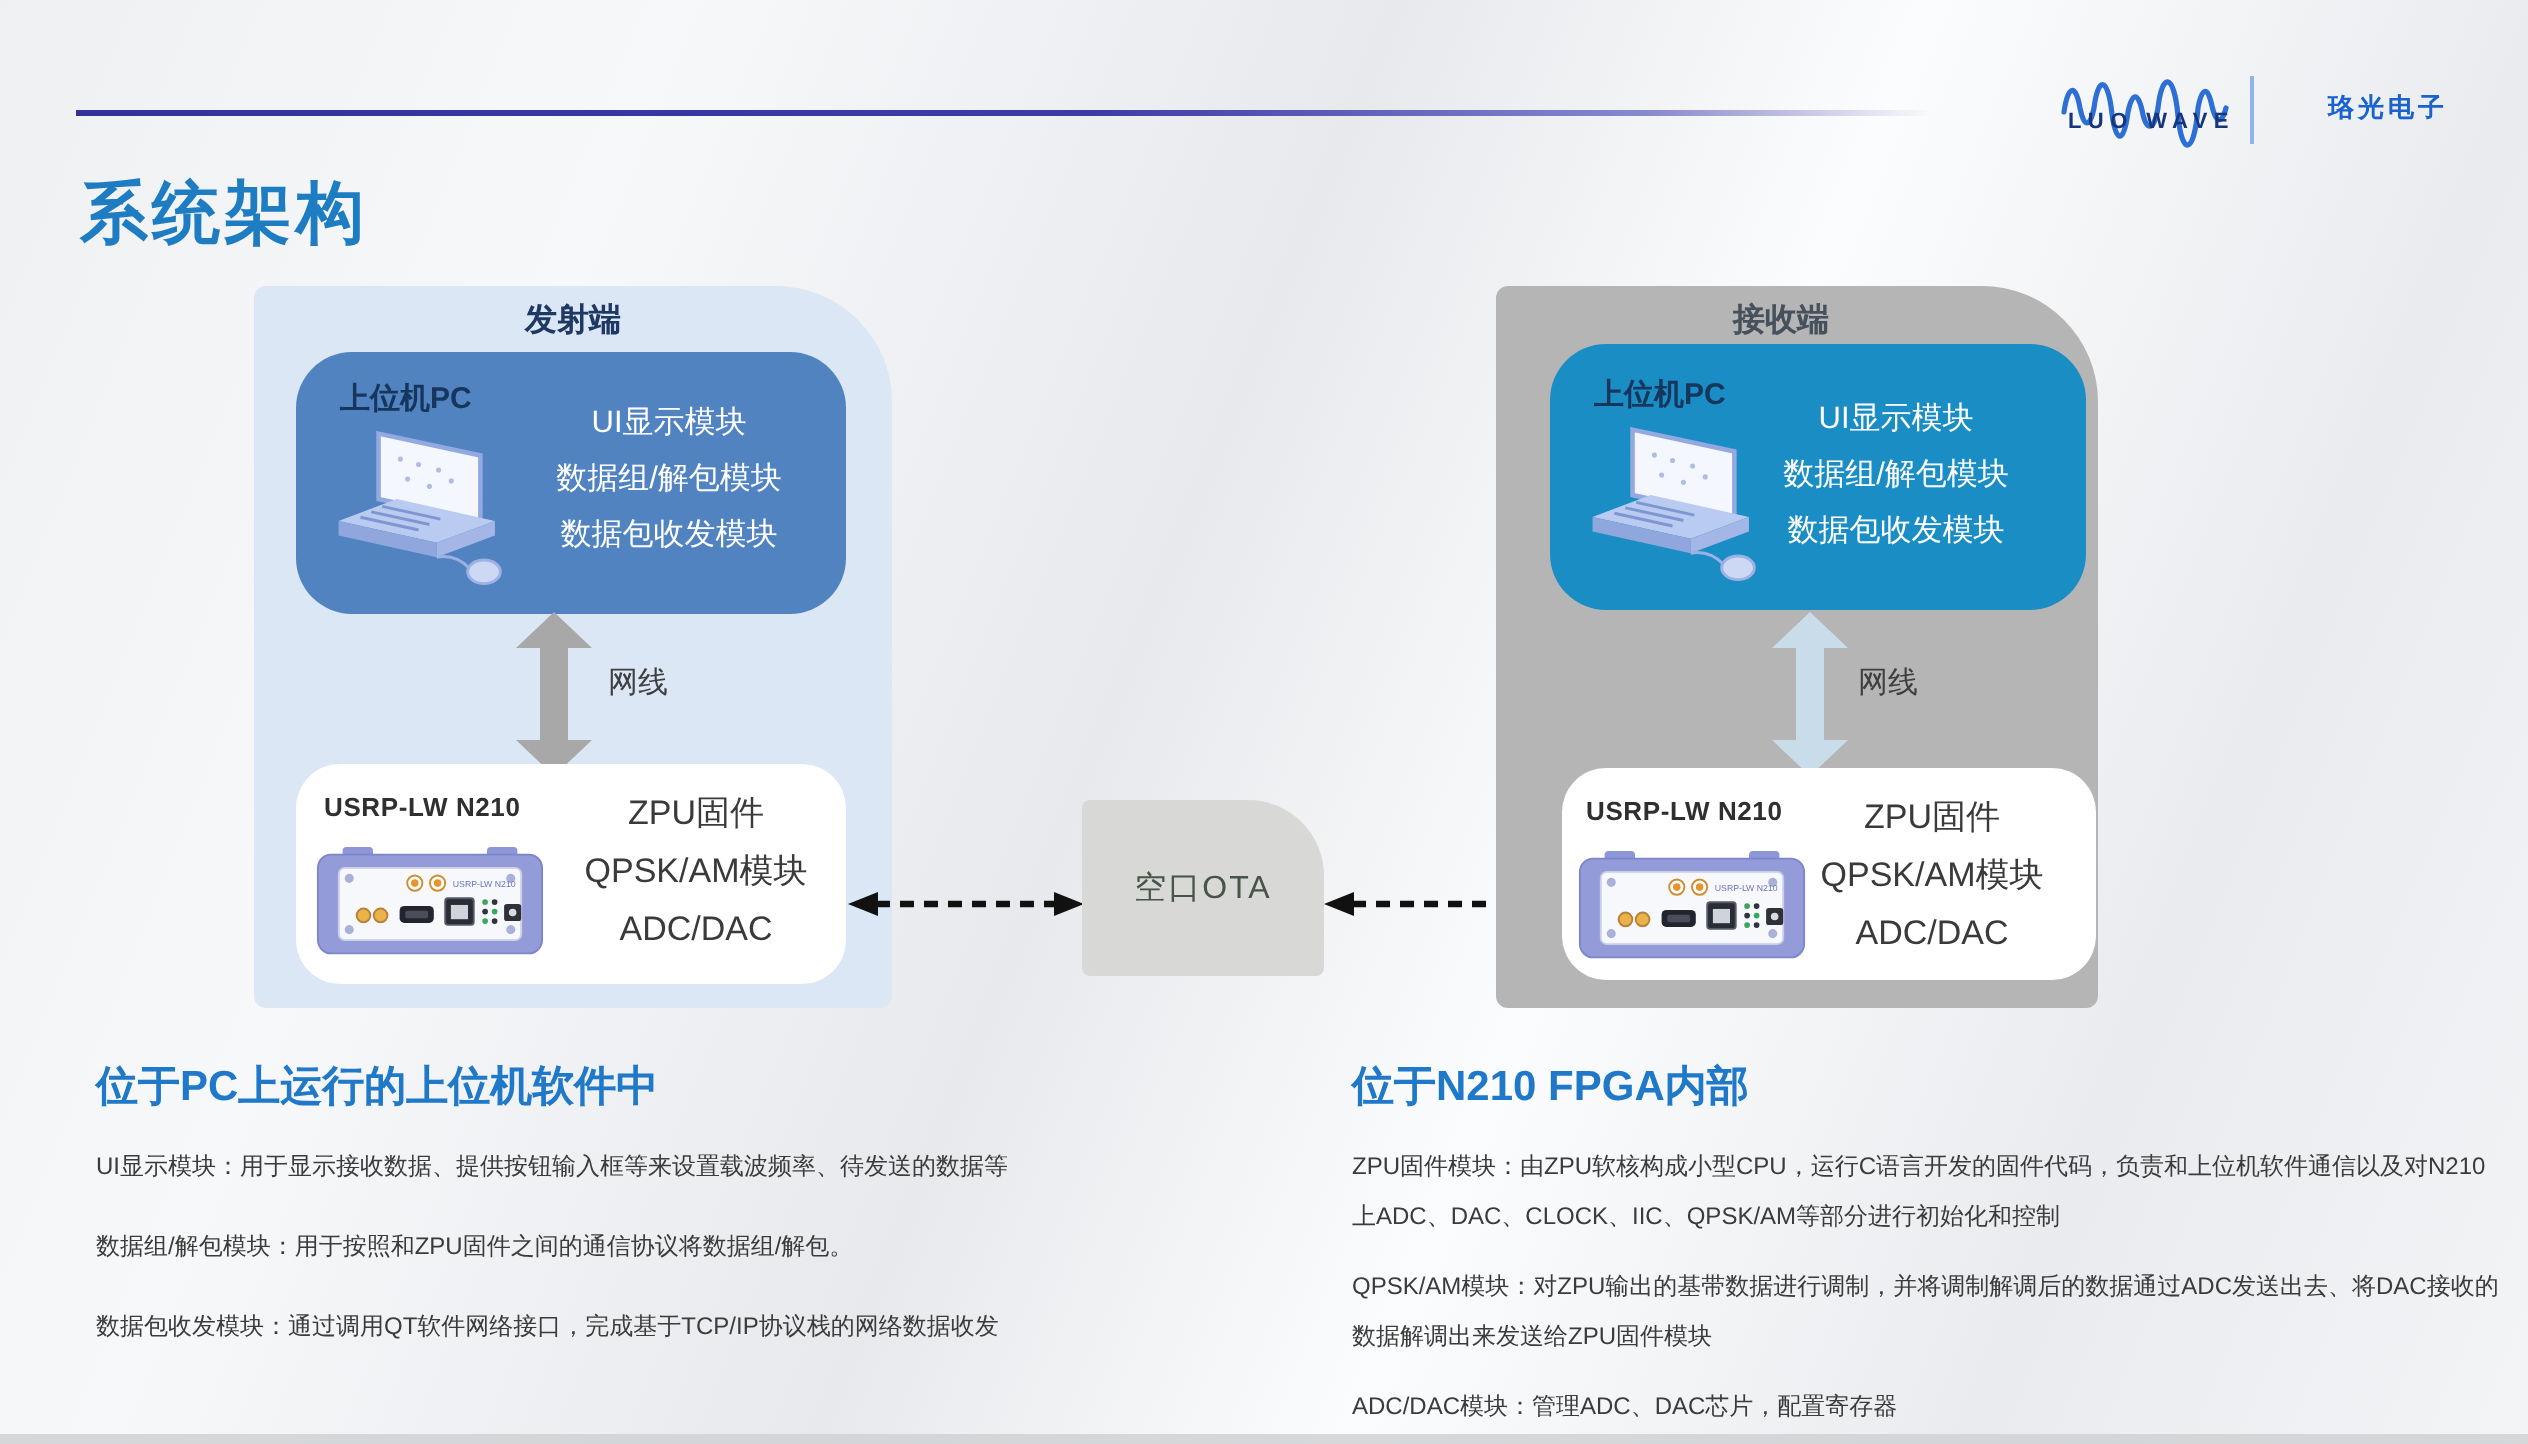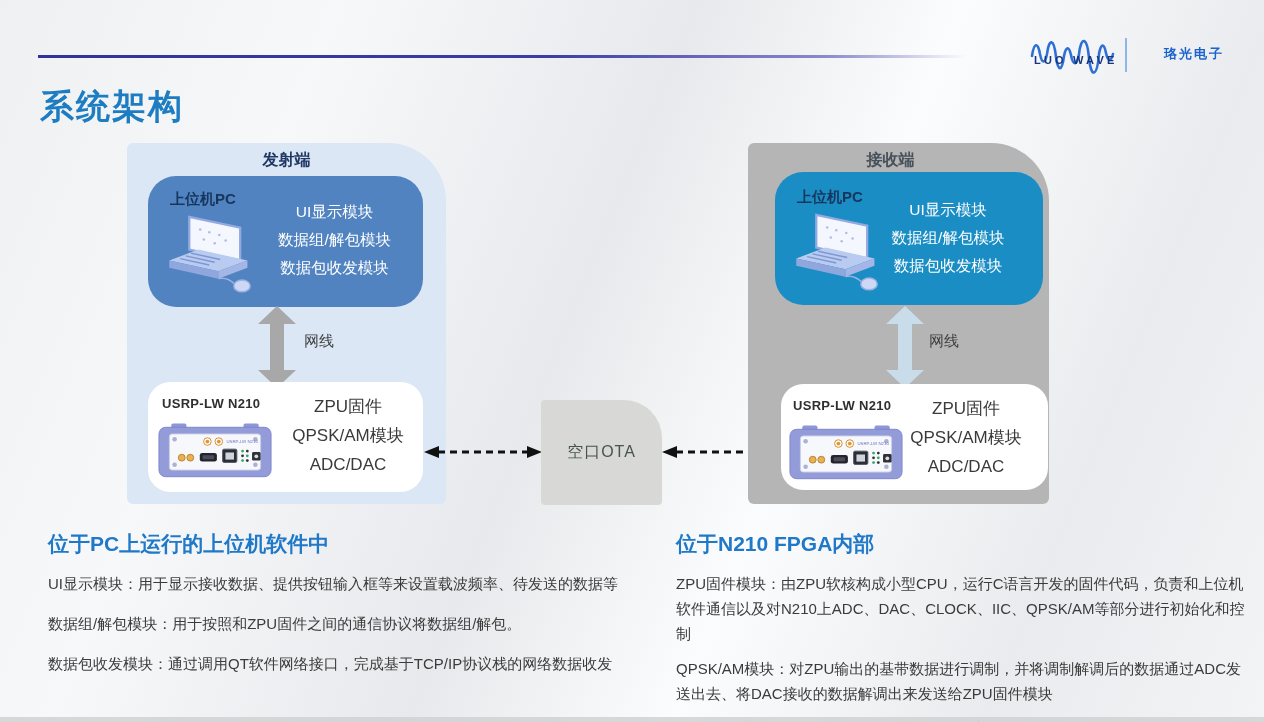--- a/index.html
+++ b/index.html
@@ -38,30 +38,30 @@
   .modules { text-align:center; color:#ffffff; font-size:15.5px; line-height:28px; }
 
   .white-box { background:#ffffff; border-radius:22px; }
   .white-box.tx { left:148px; top:382px; width:275px; height:110px; }
   .white-box.rx { left:781px; top:384px; width:267px; height:106px; }
   .usrp-label { font-size:13px; font-weight:bold; color:#2f2f2f; letter-spacing:.3px; }
   .usrp-modules { text-align:center; color:#3a3a3a; font-size:17px; line-height:29px; }
 
   .link-label { font-size:15px; color:#3f3f3f; }
 
-  .ota-box { left:541px; top:400px; width:121px; height:105px; background:#d8d8d6;
+  .ota-box { left:541px; top:400px; width:121px; height:88px; background:#d8d8d6;
     border-radius:4px 38px 4px 4px; display:flex; align-items:center; justify-content:center; }
   .ota-label { font-size:16px; color:#475548; letter-spacing:1px; }
 
   
   .notes { line-height:24px; }
   .notes-left { left:48px; top:532px; width:592px; }
   .notes-right { left:676px; top:532px; width:578px; }
   .notes-heading { font-size:21px; font-weight:bold; color:#1f78c8; margin-bottom:15px; }
-  .note-item { font-size:15px; color:#3b3b3b; margin-bottom:10px; line-height:25px; }
+  .note-item { font-size:12px; color:#3b3b3b; margin-bottom:10px; line-height:25px; }
   .notes-left .note-item { margin-bottom:15px; }
 </style>
 </head>
 <body>
 
 <div class="slide">
 
   <div class="abs top-rule"></div>
 
   <div class="abs logo">

